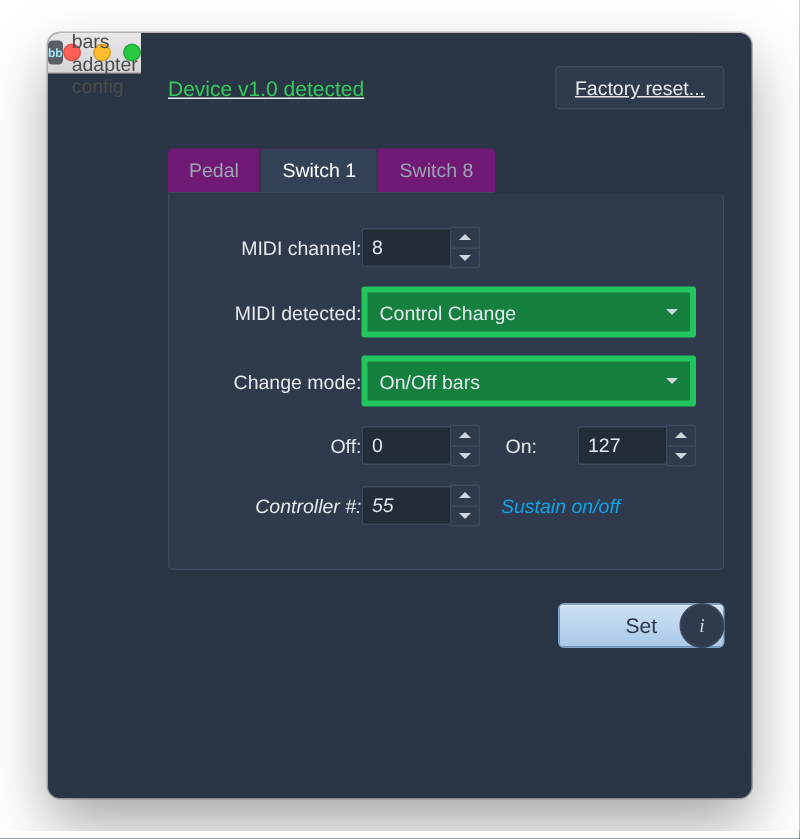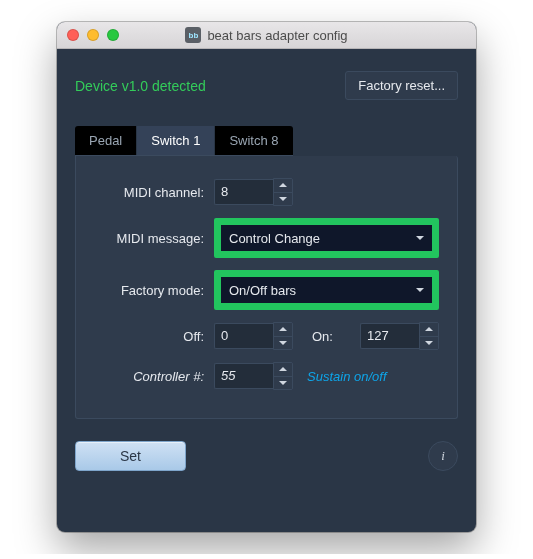--- a/index.html
+++ b/index.html
@@ -3,29 +3,29 @@
 <meta charset="utf-8">
 <style>
   html, body {
     margin: 0;
     padding: 0;
     background: #fff;
     font-family: -apple-system, "Helvetica Neue", Arial, sans-serif;
     font-size: 13px;
   }
   .window {
-    width: 419px;
+    width: 469px;
     height: 510px;
     margin: 22px auto;
     border-radius: 8px;
     box-shadow: 0 18px 40px rgba(0,0,0,0.35), 0 0 0 1px rgba(0,0,0,0.25);
     overflow: hidden;
     background: #2a3646;
     display: flex;
-    flex-direction: column;
+    flex-direction: row;
   }
   .titlebar {
     height: 26px;
     background: linear-gradient(#e8e6e8, #d7d5d7);
     border-bottom: 1px solid #b7b5b7;
     display: flex;
     align-items: center;
     position: relative;
   }
   .traffic {
@@ -68,39 +68,40 @@
     display: flex;
     flex-direction: column;
     padding: 16px 18px 18px 18px;
     color: #e6e9ee;
   }
   .top-row {
     display: flex;
     justify-content: space-between;
     align-items: center;
     margin-top: 6px;
+    text-decoration: underline;
   }
   .device-status {
     color: #33cc5a;
     font-size: 14px;
   }
   .btn-dark {
     background: #2f3b4c;
     border: 1px solid #3b4a5e;
     color: #e6e9ee;
     padding: 6px 12px;
     border-radius: 3px;
     font-size: 13px;
     cursor: pointer;
   }
   .tabs-wrap { margin-top: 26px; }
   .tabs {
     display: flex;
     border-bottom: 1px solid #3b4a5e;
-    background: #000000;
+    background: #701a75;
     border-radius: 3px 3px 0 0;
     overflow: hidden;
     width: fit-content;
   }
   .tab {
     padding: 7px 14px;
     color: #9aa6b3;
     cursor: pointer;
     border-right: 1px solid #2a3646;
     font-size: 13px;
@@ -118,21 +119,20 @@
     padding: 22px 18px 28px 18px;
   }
   .row {
     display: flex;
     align-items: center;
     margin-bottom: 12px;
   }
   .label {
     width: 110px;
     text-align: right;
-    padding-right: 10px;
     color: #e6e9ee;
     font-size: 13px;
     white-space: nowrap;
   }
   .label-small {
     width: 40px;
     padding-right: 8px;
     color: #e6e9ee;
   }
   .spin {
@@ -172,37 +172,37 @@
   .tri-up, .tri-down {
     width:0;height:0;border-left:4px solid transparent;border-right:4px solid transparent;
   }
   .tri-up { border-bottom:4px solid #cfd6df; }
   .tri-down { border-top:4px solid #cfd6df; }
   .select {
     flex:1;
     display:flex;
     align-items:center;
     justify-content:space-between;
-    background:#0f172a;
-    border:7px solid #22c55e;
+    background:#15803d;
+    border:4px solid #22c55e;
     border-radius:2px;
     height:26px;
     padding:0 8px;
     cursor:pointer;
     color:#e6e9ee;
   }
   .on-off-row .pair { display:flex; align-items:center; }
   .hint {
     margin-left: 14px;
     color: #0ea5e9;
   }
   .bottom-bar {
     display:flex;
     align-items:center;
-    justify-content:flex-start;
+    justify-content:flex-end;
     position: relative;
     margin-top: 22px;
   }
   .set-btn {
     background: linear-gradient(#cfe1f4, #a9c9e8);
     border: 1px solid #7ea5cb;
     color: #2a3646;
     font-size: 14px;
     padding: 6px 44px;
     border-radius: 4px;
@@ -265,29 +265,29 @@
                   <span class="tri-up"></span>
                 </span>
               <span class="arrow">
                   <span class="tri-down"></span>
                 </span>
             </span>
           </span>
         </div>
 
         <div class="row">
-          <span class="label">MIDI message:</span>
+          <span class="label">MIDI detected:</span>
           <div class="select">
             <span>Control Change</span>
             <span class="tri-down"></span>
           </div>
         </div>
 
         <div class="row">
-          <span class="label">Factory mode:</span>
+          <span class="label">Change mode:</span>
           <div class="select">
             <span>On/Off bars</span>
             <span class="tri-down"></span>
           </div>
         </div>
 
         <div class="row on-off-row">
           <span class="label">Off:</span>
           <span class="spin pair">
             <span class="num">0</span>

